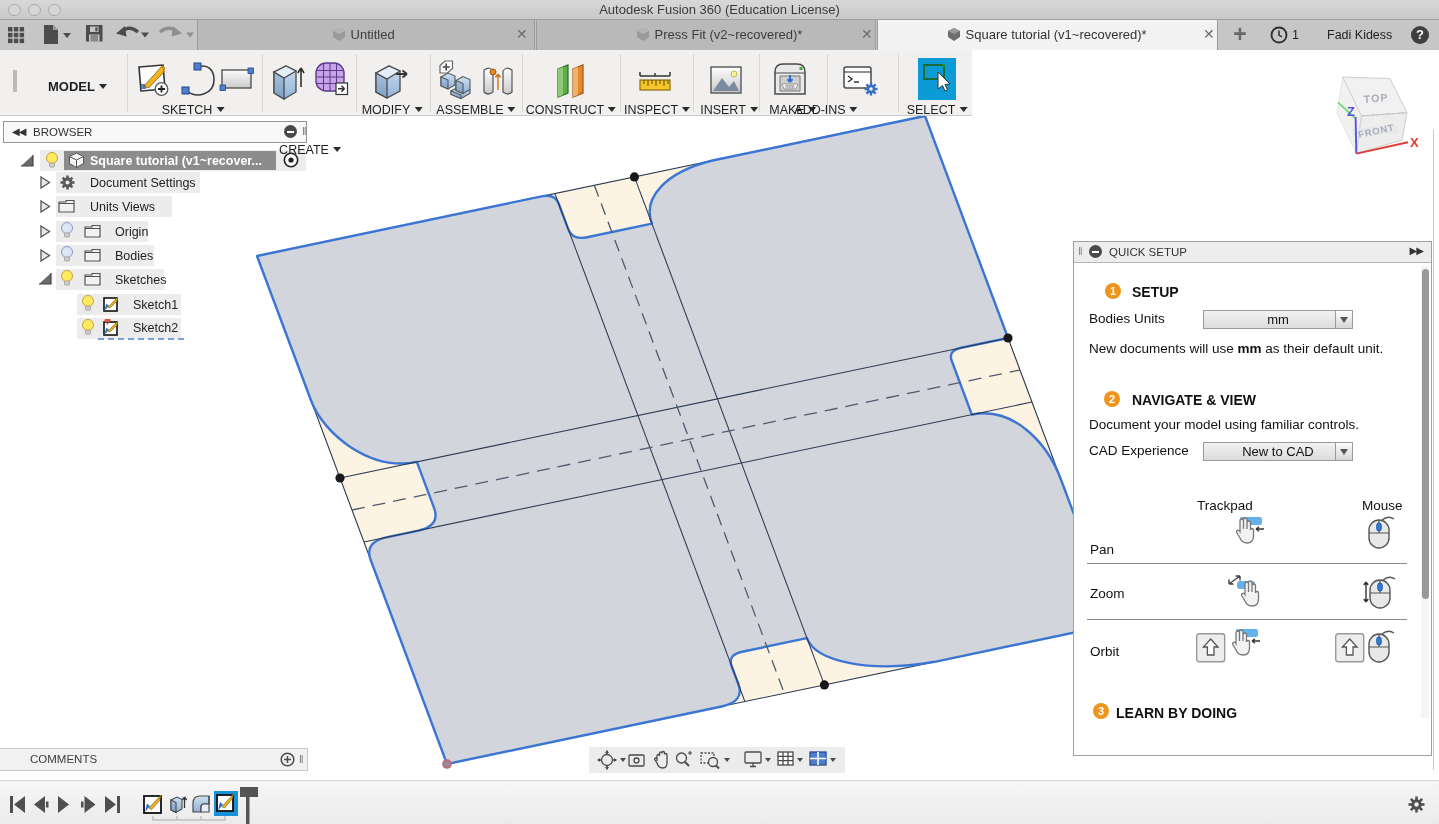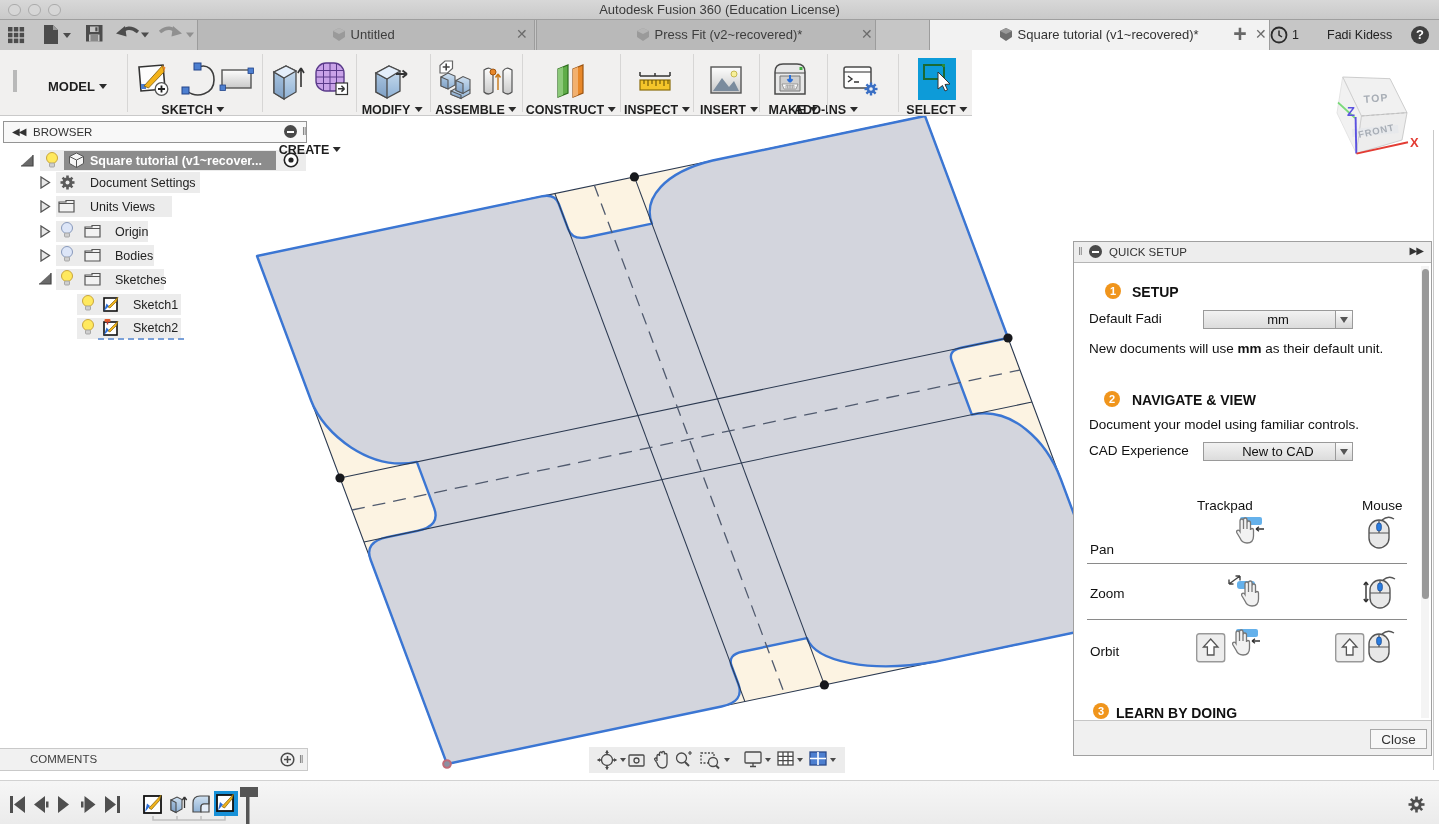--- a/index.html
+++ b/index.html
@@ -22,21 +22,21 @@
   font-size:13px; color:#3d3d3d; }
 .tab.active { background:#f2f2f2; color:#333; }
 .tab .lbl { position:absolute; top:7px; white-space:nowrap; }
 .tab .x { position:absolute; top:6px; font-size:14px; color:#6c6c6c; }
 .cubeic { display:inline-block; vertical-align:-3px; }
 
 
 #ribbon { left:0; top:50px; width:972px; height:66px; background:#f1f0ef;
   border-bottom:1px solid #cacaca; z-index:5; }
 #ribbon .grp-lbl { position:absolute; top:53px; font-size:12.5px; color:#1e1e1e;
-  white-space:nowrap; transform:translateX(-50%);font-weight:bold; }
+  white-space:nowrap; transform:translateX(-50%); }
 #ribbon .sep { position:absolute; top:4px; height:58px; width:1px; background:#d7d6d5; }
 .dar { display:inline-block; width:0; height:0; border-left:4px solid transparent;
   border-right:4px solid transparent; border-top:5px solid #2b2b2b; vertical-align:2px; margin-left:4px;}
 
 
 #canvas { left:0; top:50px; width:1439px; height:730px; background:#fff; z-index:0; }
 
 
 #browser-h { left:3px; top:121px; width:304px; height:22px; background:#f8f8f8;
   border:1px solid #949494; font-size:11.5px; color:#333; }
@@ -131,21 +131,21 @@
         </svg> Untitled</span>
     <span class="x" style="left:318px;">✕</span>
   </div>
   <div class="tab" style="left:536px; width:340px;">
     <span class="lbl" style="left:98px;"><svg class="cubeic" width="16" height="15">
           <path d="M8,1 L14,4 L14,10 L8,14 L2,10 L2,4 Z" fill="#9a9a9a"></path>
           <path d="M8,1 L14,4 L8,7 L2,4 Z" fill="#b5b5b5"></path>
         </svg> Press Fit (v2~recovered)*</span>
     <span class="x" style="left:324px;">✕</span>
   </div>
-  <div class="tab active" style="left:929px; width:341px;">
+  <div class="tab active" style="left:877px; width:341px;">
     <span class="lbl" style="left:68px;"><svg class="cubeic" width="16" height="15">
           <path d="M8,1 L14,4 L14,10 L8,14 L2,10 L2,4 Z" fill="#6e6e6e"></path>
           <path d="M8,1 L14,4 L8,7 L2,4 Z" fill="#999"></path>
         </svg> Square tutorial (v1~recovered)*</span>
     <span class="x" style="left:325px;">✕</span>
   </div>
   <div class="abs" style="left:1228px;top:0;width:24px;height:30px;font-size:23px;color:#686868;font-weight:bold;text-align:center;line-height:28px;">+</div>
   <svg class="abs" width="18" height="18" style="left:1270px;top:6px;">
     <circle cx="9" cy="9" r="7.5" fill="none" stroke="#2b2b2b" stroke-width="1.8"></circle>
     <path d="M9,4.5 L9,9 L12,11" stroke="#2b2b2b" stroke-width="1.5" fill="none"></path>
@@ -501,21 +501,21 @@
   <div id="qs-h">
     <span style="position:absolute;left:4px;top:3px;color:#888;">‖</span>
     <span style="position:absolute;left:15px;top:3px;width:13px;height:13px;border-radius:50%;background:#4a4a4a;"></span>
     <span style="position:absolute;left:18px;top:8.5px;width:7px;height:2px;background:#fff;"></span>
     <span style="position:absolute;left:35px;top:4px;">QUICK SETUP</span>
     <span style="position:absolute;right:8px;top:3px;color:#333;font-size:10px;letter-spacing:-1px;">▶▶</span>
   </div>
   <div class="body">
     <div class="numc" style="left:31px;top:19px;">1</div>
     <div class="qs-t13 qs-b" style="left:58px;top:20px;font-size:14px;">SETUP</div>
-    <div class="qs-t13" style="left:15px;top:47px;">Default Fadi</div>
+    <div class="qs-t13" style="left:15px;top:47px;">Bodies Units</div>
     <div class="ddl" style="left:129px;top:46px;">mm<span class="btn"></span></div>
     <div class="qs-t13" style="left:15px;top:77px;">New documents will use <b>mm</b> as their default unit.</div>
     <div class="numc" style="left:30px;top:127px;">2</div>
     <div class="qs-t13 qs-b" style="left:58px;top:128px;font-size:14px;">NAVIGATE &amp; VIEW</div>
     <div class="qs-t13" style="left:15px;top:153px;">Document your model using familiar controls.</div>
     <div class="qs-t13" style="left:15px;top:179px;">CAD Experience</div>
     <div class="ddl" style="left:129px;top:178px;">New to CAD<span class="btn"></span></div>
     <div class="qs-t13" style="left:123px;top:234px;">Trackpad</div>
     <div class="qs-t13" style="left:288px;top:234px;">Mouse</div>
     <div class="qs-t13" style="left:16px;top:278px;">Pan</div>
@@ -562,23 +562,20 @@
       <use href="#shiftic" x="122" y="369"></use>
       <g transform="translate(156,364)">
         <rect x="6" y="1" width="22" height="8" rx="2" fill="#4aa3e8" opacity="0.85"></rect>
         <use href="#handic" x="0" y="1"></use>
         <path d="M30,13 L22,13 M22,13 L25,10.8 M22,13 L25,15.2" stroke="#333" stroke-width="1.3" fill="none"></path>
       </g>
       <use href="#shiftic" x="261" y="369"></use>
       <use href="#mouseic" x="294" y="367"></use>
     </svg>
   </div>
-  <div id="qs-foot">
-      <div id="close-btn">Close</div>
-    </div>
   <div id="qs-scroll">
       <div id="qs-thumb"></div>
     </div>
 </div>
 
 <div id="comments" class="abs">
   <span style="position:absolute;left:30px;top:4px;">COMMENTS</span>
   <svg width="16" height="16" style="position:absolute;left:280px;top:3px;">
     <circle cx="7.5" cy="7.5" r="6.3" fill="none" stroke="#4a4a4a" stroke-width="1.5"></circle>
     <path d="M4,7.5 L11,7.5 M7.5,4 L7.5,11" stroke="#4a4a4a" stroke-width="1.5"></path>

